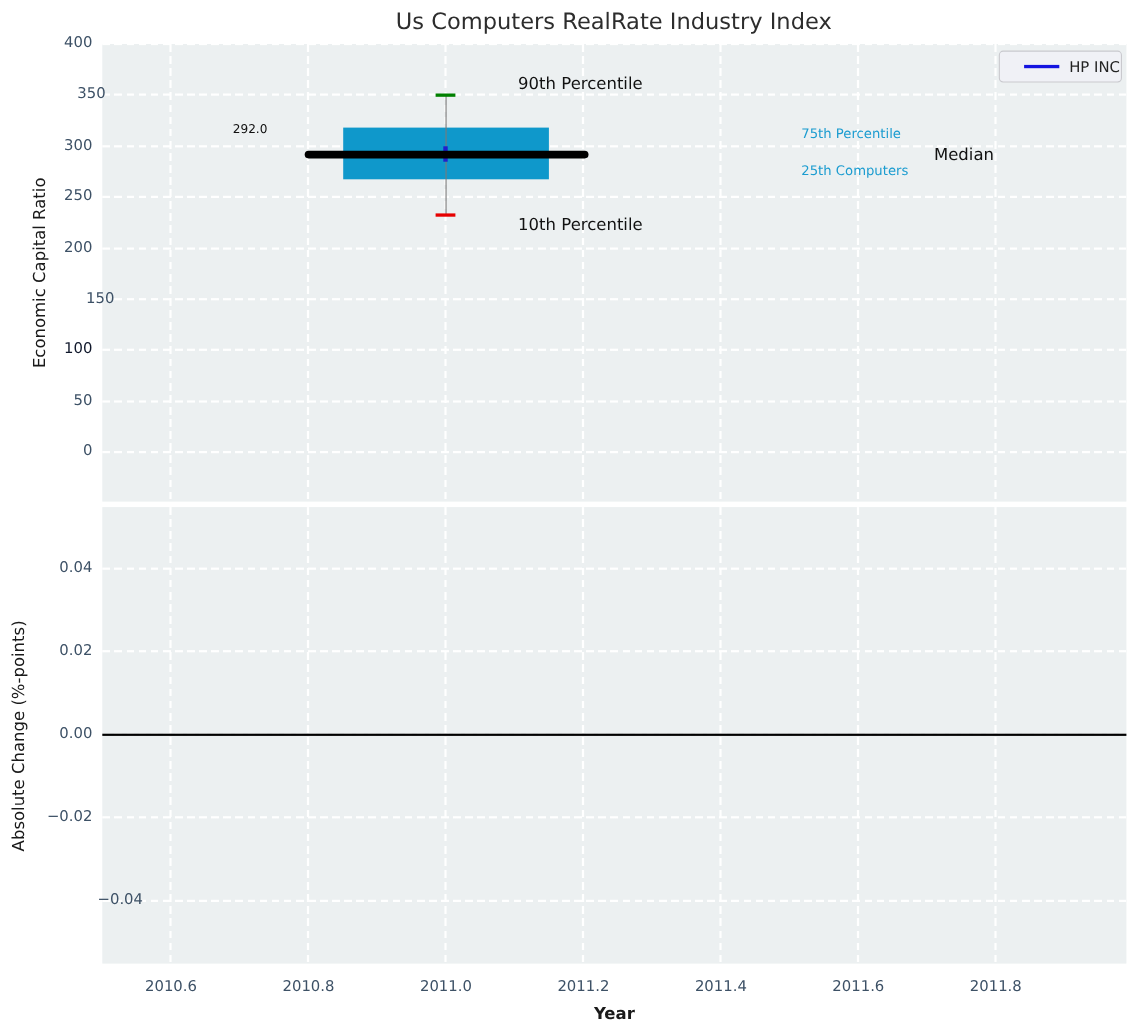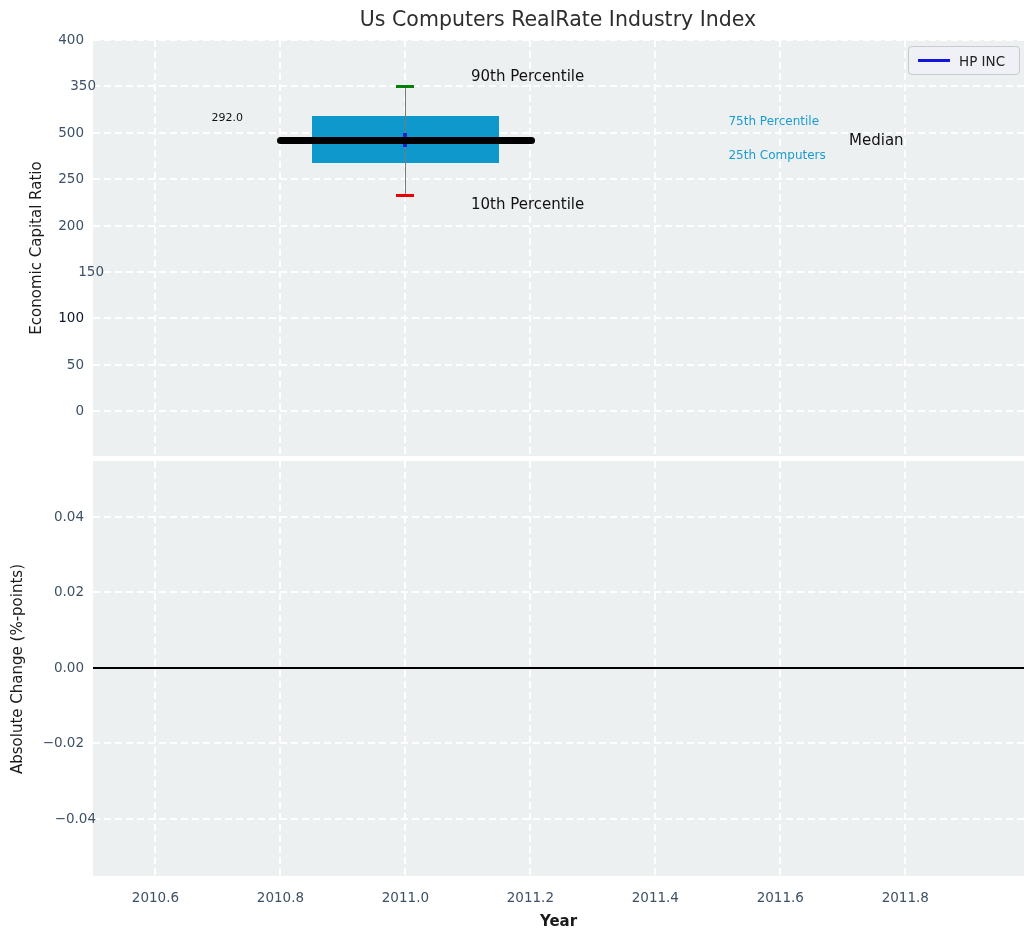--- a/index.html
+++ b/index.html
@@ -26,21 +26,21 @@
   .gridv{position:absolute;top:0;width:2px;
     background-image:repeating-linear-gradient(to bottom,#ffffff 0px,#ffffff 7px,transparent 7px,transparent 11px);}
   .gridh{position:absolute;left:0;height:2px;
     background-image:repeating-linear-gradient(to right,#ffffff 0px,#ffffff 7px,transparent 7px,transparent 11px);}
   .ytick{position:absolute;text-align:right;font-size:13.5px;white-space:nowrap;}
   .xtick{position:absolute;transform:translateX(-50%);font-size:13.5px;white-space:nowrap;}
   .ann{position:absolute;white-space:nowrap;}
   .legend{
     position:absolute;left:908px;top:46px;width:112px;height:29px;
     background:#f0f1f6;border:1px solid #c9c9ce;border-radius:4px;
-    display:flex;align-items:center;box-sizing:border-box;padding-left:9px;
+    display:flex;align-items:center;box-sizing:border-box;padding-left:22px;
   }
   .legend-line{display:inline-block;width:32px;height:3px;margin-right:9px;}
   .legend-text{font-size:13.5px;color:#232323;}
 </style>
 </head>
 <body>
 
 <div id="figure">
   <div class="title" style="color: rgb(45, 45, 45);">Us Computers RealRate Industry Index</div>
 
@@ -79,38 +79,38 @@
       <div class="gridh" style="position: absolute; top: 54.8872px; left: 0px; width: 931px;"></div>
       <div class="gridh" style="position: absolute; top: 130.41px; left: 0px; width: 931px;"></div>
       <div class="gridh" style="position: absolute; top: 205.934px; left: 0px; width: 931px;"></div>
       <div class="gridh" style="position: absolute; top: 281.457px; left: 0px; width: 931px;"></div>
       <div class="gridh" style="position: absolute; top: 356.98px; left: 0px; width: 931px;"></div>
       <div style="position: absolute; left: 0px; width: 931px; top: 205.934px; height: 2px; background: rgb(0, 0, 0);"></div>
     </div>
   <div id="tick-layer">
       <div class="ytick" style="position: absolute; left: 0px; width: 84px; top: 31px; color: rgb(61, 81, 102);">400</div>
       <div class="ytick" style="position: absolute; left: 0px; width: 84px; top: 77.3768px; color: rgb(61, 81, 102); margin-left: 12px;">350</div>
-      <div class="ytick" style="position: absolute; left: 0px; width: 84px; top: 123.754px; color: rgb(61, 81, 102);">500</div>
+      <div class="ytick" style="position: absolute; left: 0px; width: 84px; top: 123.754px; color: rgb(61, 81, 102);">300</div>
       <div class="ytick" style="position: absolute; left: 0px; width: 84px; top: 170.13px; color: rgb(61, 81, 102);">250</div>
       <div class="ytick" style="position: absolute; left: 0px; width: 84px; top: 216.507px; color: rgb(61, 81, 102);">200</div>
       <div class="ytick" style="position: absolute; left: 0px; width: 84px; top: 262.884px; color: rgb(61, 81, 102); padding-left: 20px;">150</div>
       <div class="ytick" style="position: absolute; left: 0px; width: 84px; top: 309.261px; color: #0f172a;">100</div>
       <div class="ytick" style="position: absolute; left: 0px; width: 84px; top: 355.638px; color: rgb(61, 81, 102);">50</div>
       <div class="ytick" style="position: absolute; left: 0px; width: 84px; top: 402.014px; color: rgb(61, 81, 102);">0</div>
       <div class="ann" style="position: absolute; left: 471.023px; top: 66.6014px; font-size: 15px; color: rgb(17, 17, 17);">90th Percentile</div>
       <div class="ann" style="position: absolute; left: 471.023px; top: 194.601px; font-size: 15px; color: rgb(17, 17, 17);">10th Percentile</div>
       <div class="ann" style="position: absolute; left: 728.454px; top: 113.687px; font-size: 12px; color: rgb(27, 156, 208);">75th Percentile</div>
       <div class="ann" style="position: absolute; left: 728.454px; top: 147.542px; font-size: 12px; color: rgb(27, 156, 208);">25th Computers</div>
       <div class="ann" style="position: absolute; left: 849.047px; top: 130.601px; font-size: 15px; color: rgb(17, 17, 17);">Median</div>
       <div class="ann" style="position: absolute; left: 227.339px; top: 111.141px; font-size: 11px; color: rgb(17, 17, 17); transform: translateX(-50%);">292.0</div>
       <div class="ytick" style="position: absolute; left: 0px; width: 84px; top: 507.887px; color: rgb(61, 81, 102);">0.04</div>
       <div class="ytick" style="position: absolute; left: 0px; width: 84px; top: 583.41px; color: rgb(61, 81, 102);">0.02</div>
       <div class="ytick" style="position: absolute; left: 0px; width: 84px; top: 658.934px; color: rgb(61, 81, 102);">0.00</div>
       <div class="ytick" style="position: absolute; left: 0px; width: 84px; top: 734.457px; color: rgb(61, 81, 102);">−0.02</div>
-      <div class="ytick" style="position: absolute; left: 12px; width: 84px; top: 809.98px; color: rgb(61, 81, 102);">−0.04</div>
+      <div class="ytick" style="position: absolute; left: 0px; width: 84px; top: 809.98px; color: rgb(61, 81, 102); padding-left: 46px;">−0.04</div>
       <div class="xtick" style="position: absolute; left: 155.483px; top: 889px; color: rgb(61, 81, 102);">2010.6</div>
       <div class="xtick" style="position: absolute; left: 280.45px; top: 889px; color: rgb(61, 81, 102);">2010.8</div>
       <div class="xtick" style="position: absolute; left: 405.416px; top: 889px; color: rgb(61, 81, 102);">2011.0</div>
       <div class="xtick" style="position: absolute; left: 530.383px; top: 889px; color: rgb(61, 81, 102);">2011.2</div>
       <div class="xtick" style="position: absolute; left: 655.349px; top: 889px; color: rgb(61, 81, 102);">2011.4</div>
       <div class="xtick" style="position: absolute; left: 780.315px; top: 889px; color: rgb(61, 81, 102);">2011.6</div>
       <div class="xtick" style="position: absolute; left: 905.282px; top: 889px; color: rgb(61, 81, 102);">2011.8</div>
     </div>
 
   <div class="ylabel" id="ylabel-top" style="left: 36px; top: 248px; color: rgb(26, 26, 26);">Economic Capital Ratio</div>

